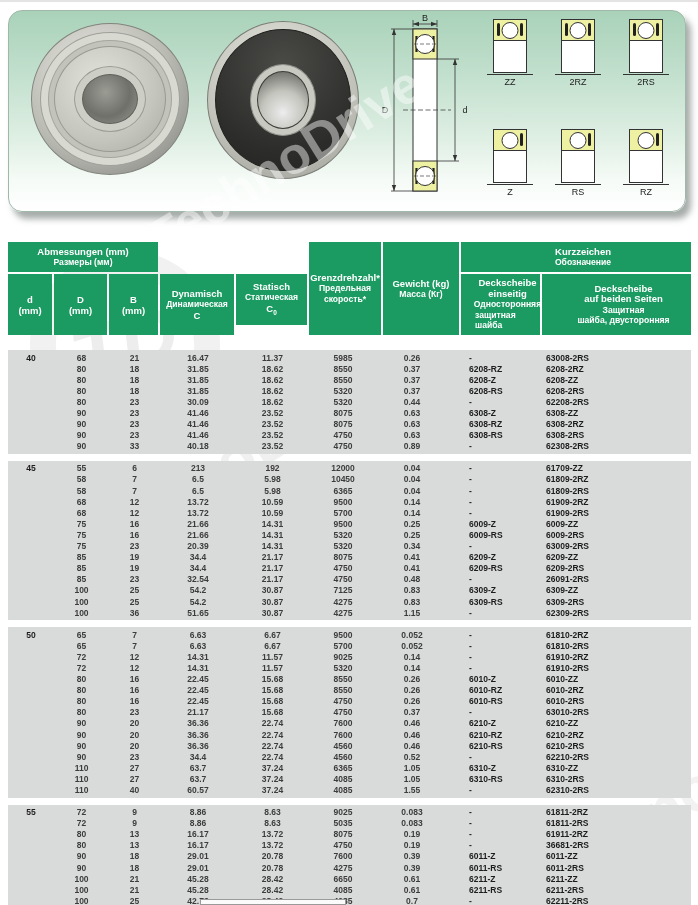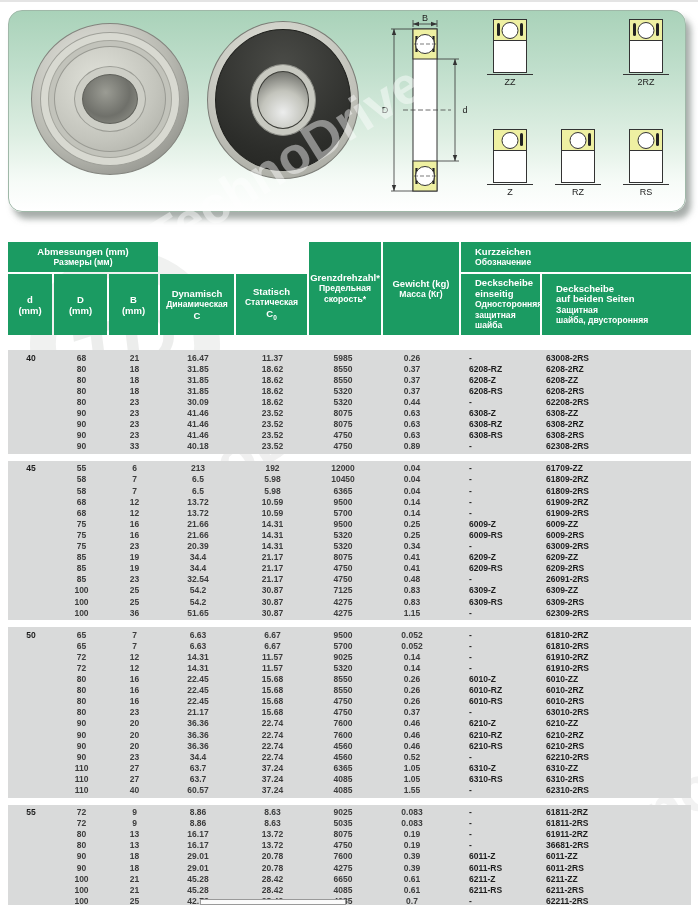--- a/index.html
+++ b/index.html
@@ -65,32 +65,32 @@
     border-radius:50%;color:rgba(160,165,162,.20);font-size:80px;font-style:italic;
     display:flex;align-items:center;justify-content:center;transform:rotate(-18deg);}
 
   
   .btable{position:absolute;left:8px;top:242px;width:683px;}
   .thead{position:relative;height:93px;}
   .hc{position:absolute;background:var(--header-green);color:#fff;font-size:9.5px;
     font-weight:bold;display:flex;flex-direction:column;justify-content:center;
     text-align:center;line-height:11px;}
   .hc .ru{font-size:8.6px;font-weight:bold;}
-  .hc.leftal{align-items:flex-start;text-align:left;padding-left:14px;}
+  .hc.leftal{align-items:center;text-align:left;padding-left:14px;}
   .hc sub{font-size:6.5px;}
   .h-a1{left:0;top:0;width:150px;height:30px;}
   .h-a2{left:152px;top:0;width:147px;height:30px;}
   .h-grenz{left:301px;top:0;width:72px;height:93px;}
   .h-gew{left:375px;top:0;width:76px;height:93px;}
   .h-a3{left:453px;top:0;width:230px;height:30px;}
   .h-d{left:0;top:32px;width:44px;height:61px;}
   .h-D{left:46px;top:32px;width:53px;height:61px;}
   .h-B{left:101px;top:32px;width:49px;height:61px;}
   .h-dyn{left:152px;top:32px;width:74px;height:61px;}
-  .h-stat{left:228px;top:32px;width:71px;height:61px;}
+  .h-stat{left:228px;top:32px;width:71px;height:51px;}
   .h-dk1{left:453px;top:32px;width:79px;height:61px;line-height:10.5px;}
   .h-dk2{left:534px;top:32px;width:149px;height:61px;line-height:10.5px;}
 
   .tbody{margin-top:15px;}
   .tgroup{background:var(--row-bg);padding:2px 0;margin-bottom:7px;}
   .tgroup:last-child{margin-bottom:0;}
   .trow{display:flex;align-items:center;height:11.1px;}
   .tc{font-size:8.5px;font-weight:bold;color:var(--text-dark);text-align:center;
     overflow:hidden;white-space:nowrap;}
   .c0{width:46px;color:#1d1d1d;}
@@ -177,51 +177,62 @@
           <div class="ib">
             <div class="it">
               <span class="seal l"></span>
               <span class="ball"></span>
               <span class="seal r"></span>
             </div>
           </div>
           <div class="ibase"></div>
           <div class="ilabel">2RZ</div>
         </div>
+        <div class="b-icon">
+          <div class="ib">
+            <div class="it">
+              <span class="seal l"></span>
+              <span class="ball"></span>
+              <span class="seal r"></span>
+            </div>
+          </div>
+          <div class="ibase"></div>
+          <div class="ilabel">2RS</div>
+        </div>
       </div>
     <div class="icon-row bot" id="icons-bottom">
         <div class="b-icon">
           <div class="ib">
             <div class="it">
               <span class="ball"></span>
               <span class="seal r"></span>
             </div>
           </div>
           <div class="ibase"></div>
           <div class="ilabel">Z</div>
         </div>
         <div class="b-icon">
           <div class="ib">
             <div class="it">
               <span class="ball"></span>
               <span class="seal r"></span>
             </div>
           </div>
           <div class="ibase"></div>
-          <div class="ilabel">RZ</div>
+          <div class="ilabel">RS</div>
         </div>
         <div class="b-icon">
           <div class="ib">
             <div class="it">
               <span class="ball"></span>
               <span class="seal r"></span>
             </div>
           </div>
           <div class="ibase"></div>
-          <div class="ilabel">RS</div>
+          <div class="ilabel">RZ</div>
         </div>
       </div>
 
     <div class="wm wm1">TechnoDrive</div>
   </div>
 
   <div class="wm wm2">TechnoDrive</div>
   <div class="wm wm3">TechnoDrive</div>
   <div class="wm wm-td">TD</div>
 

